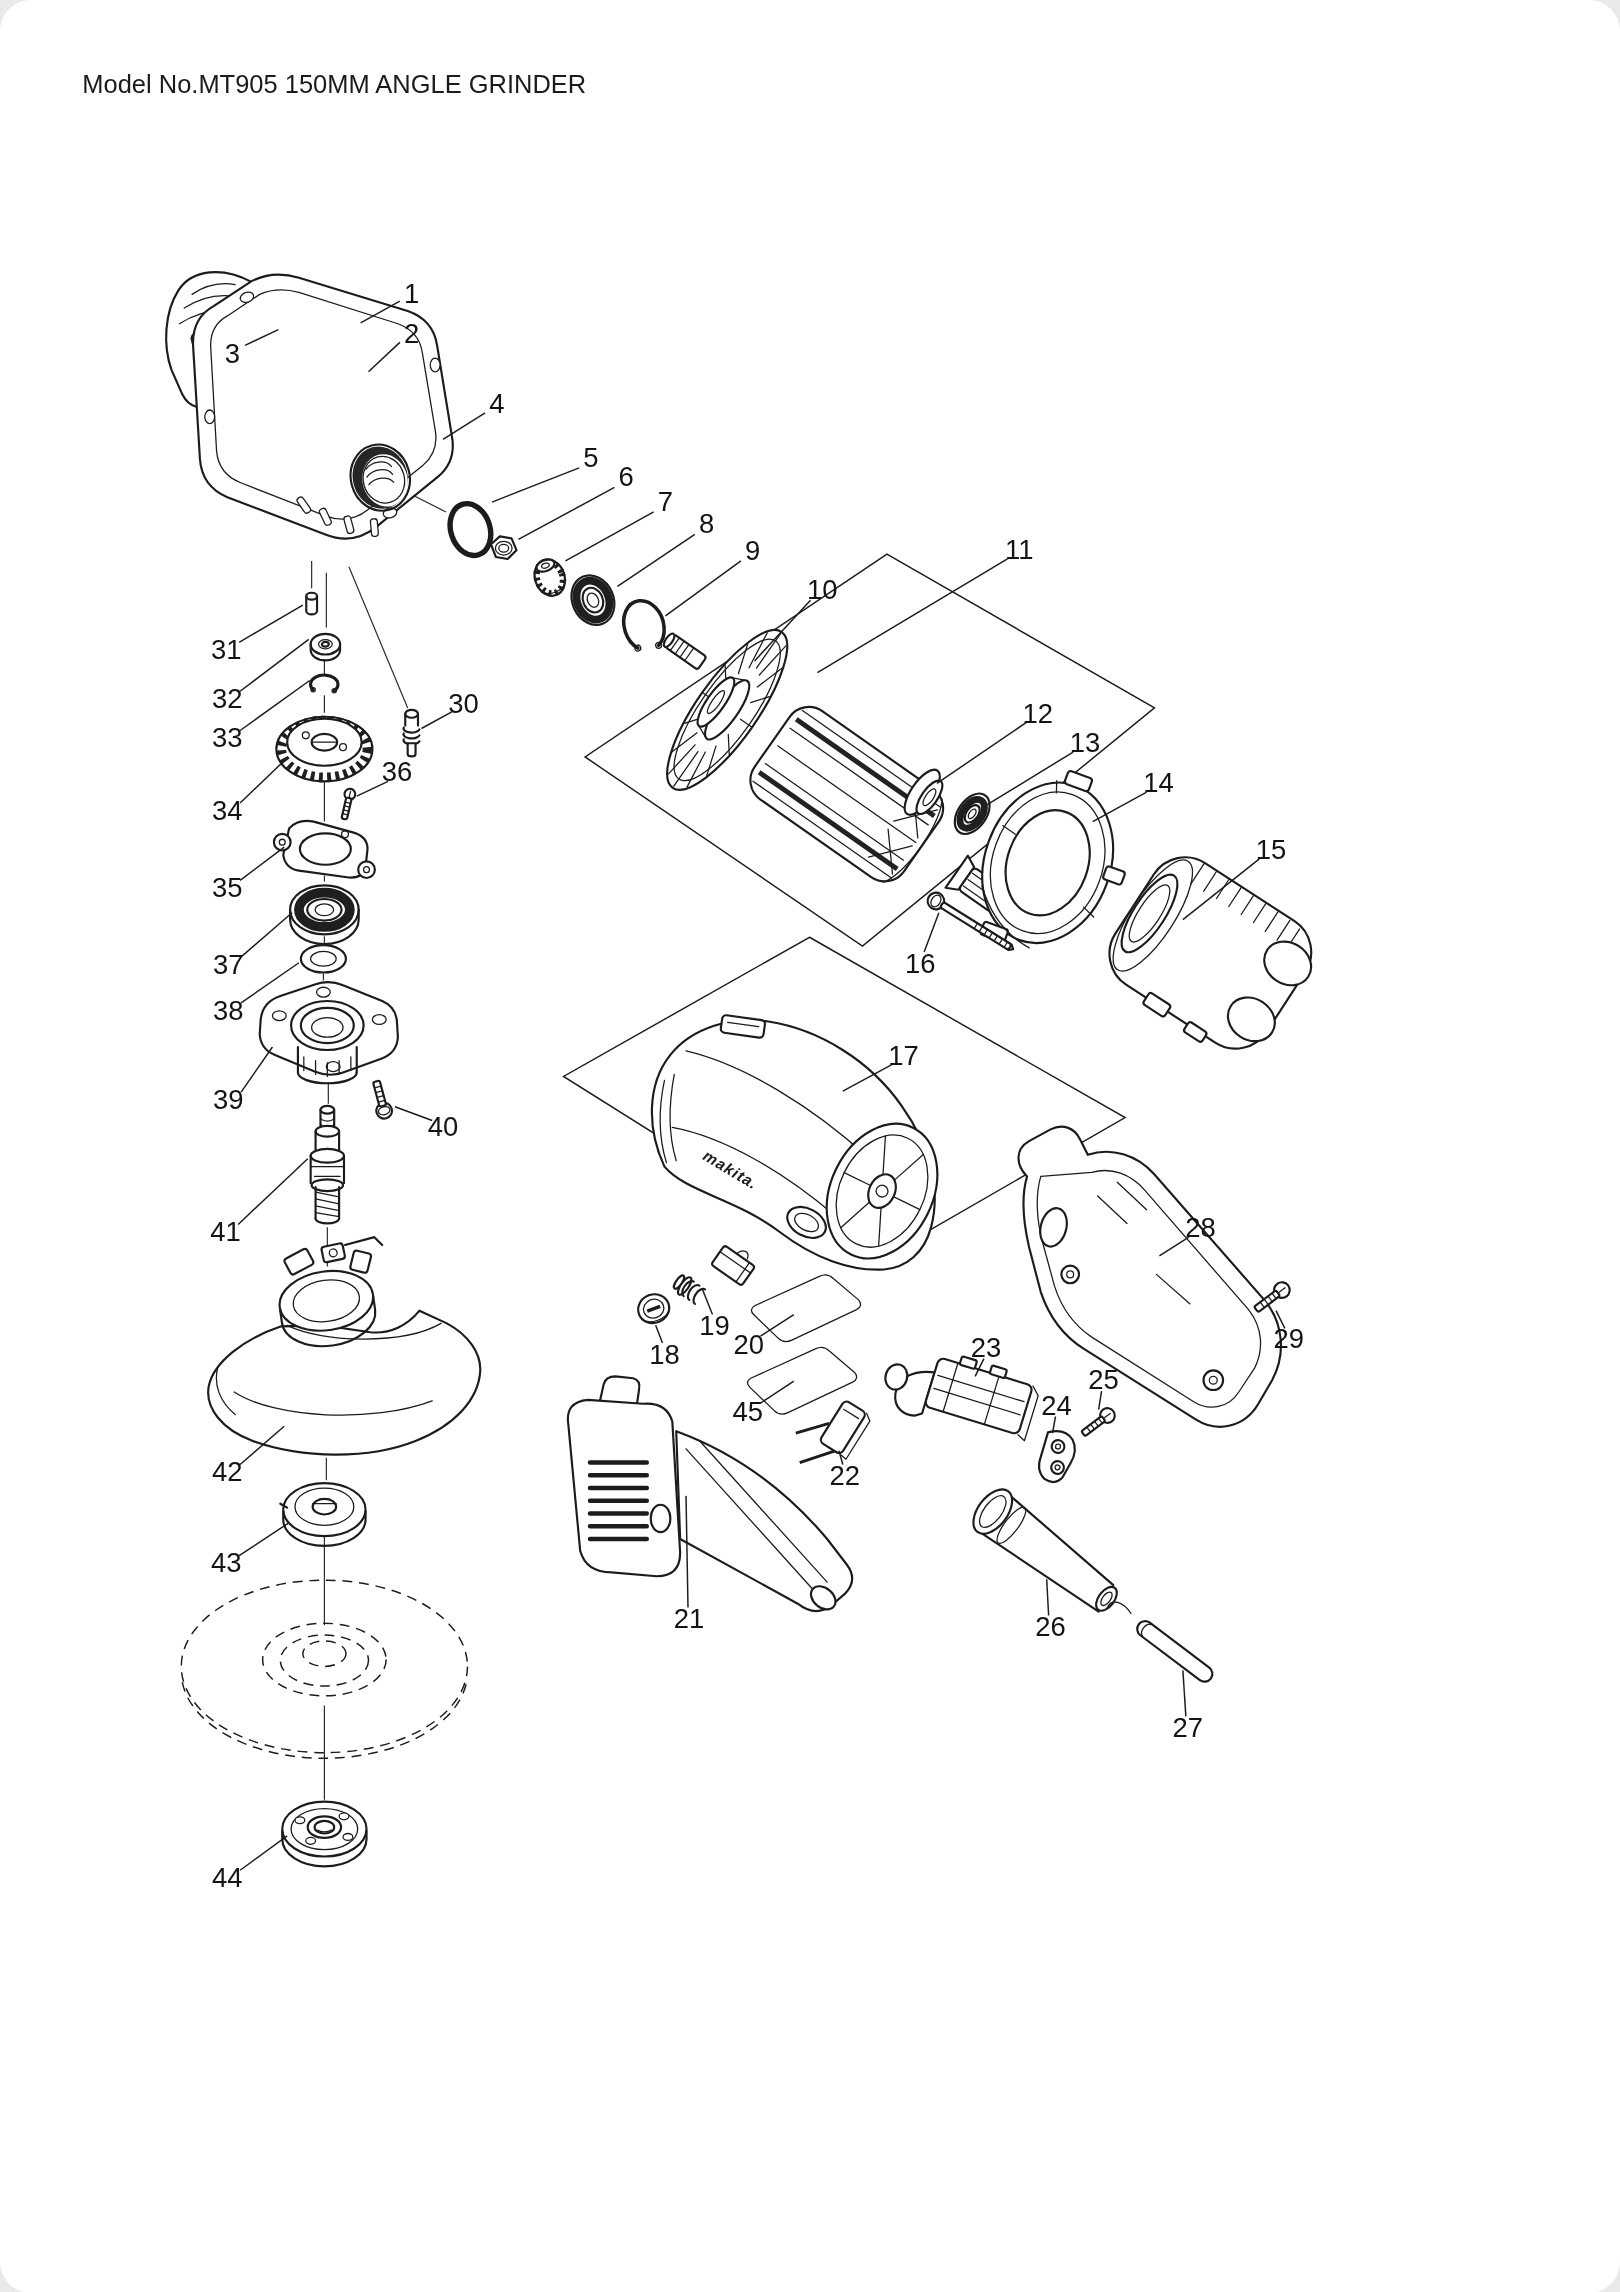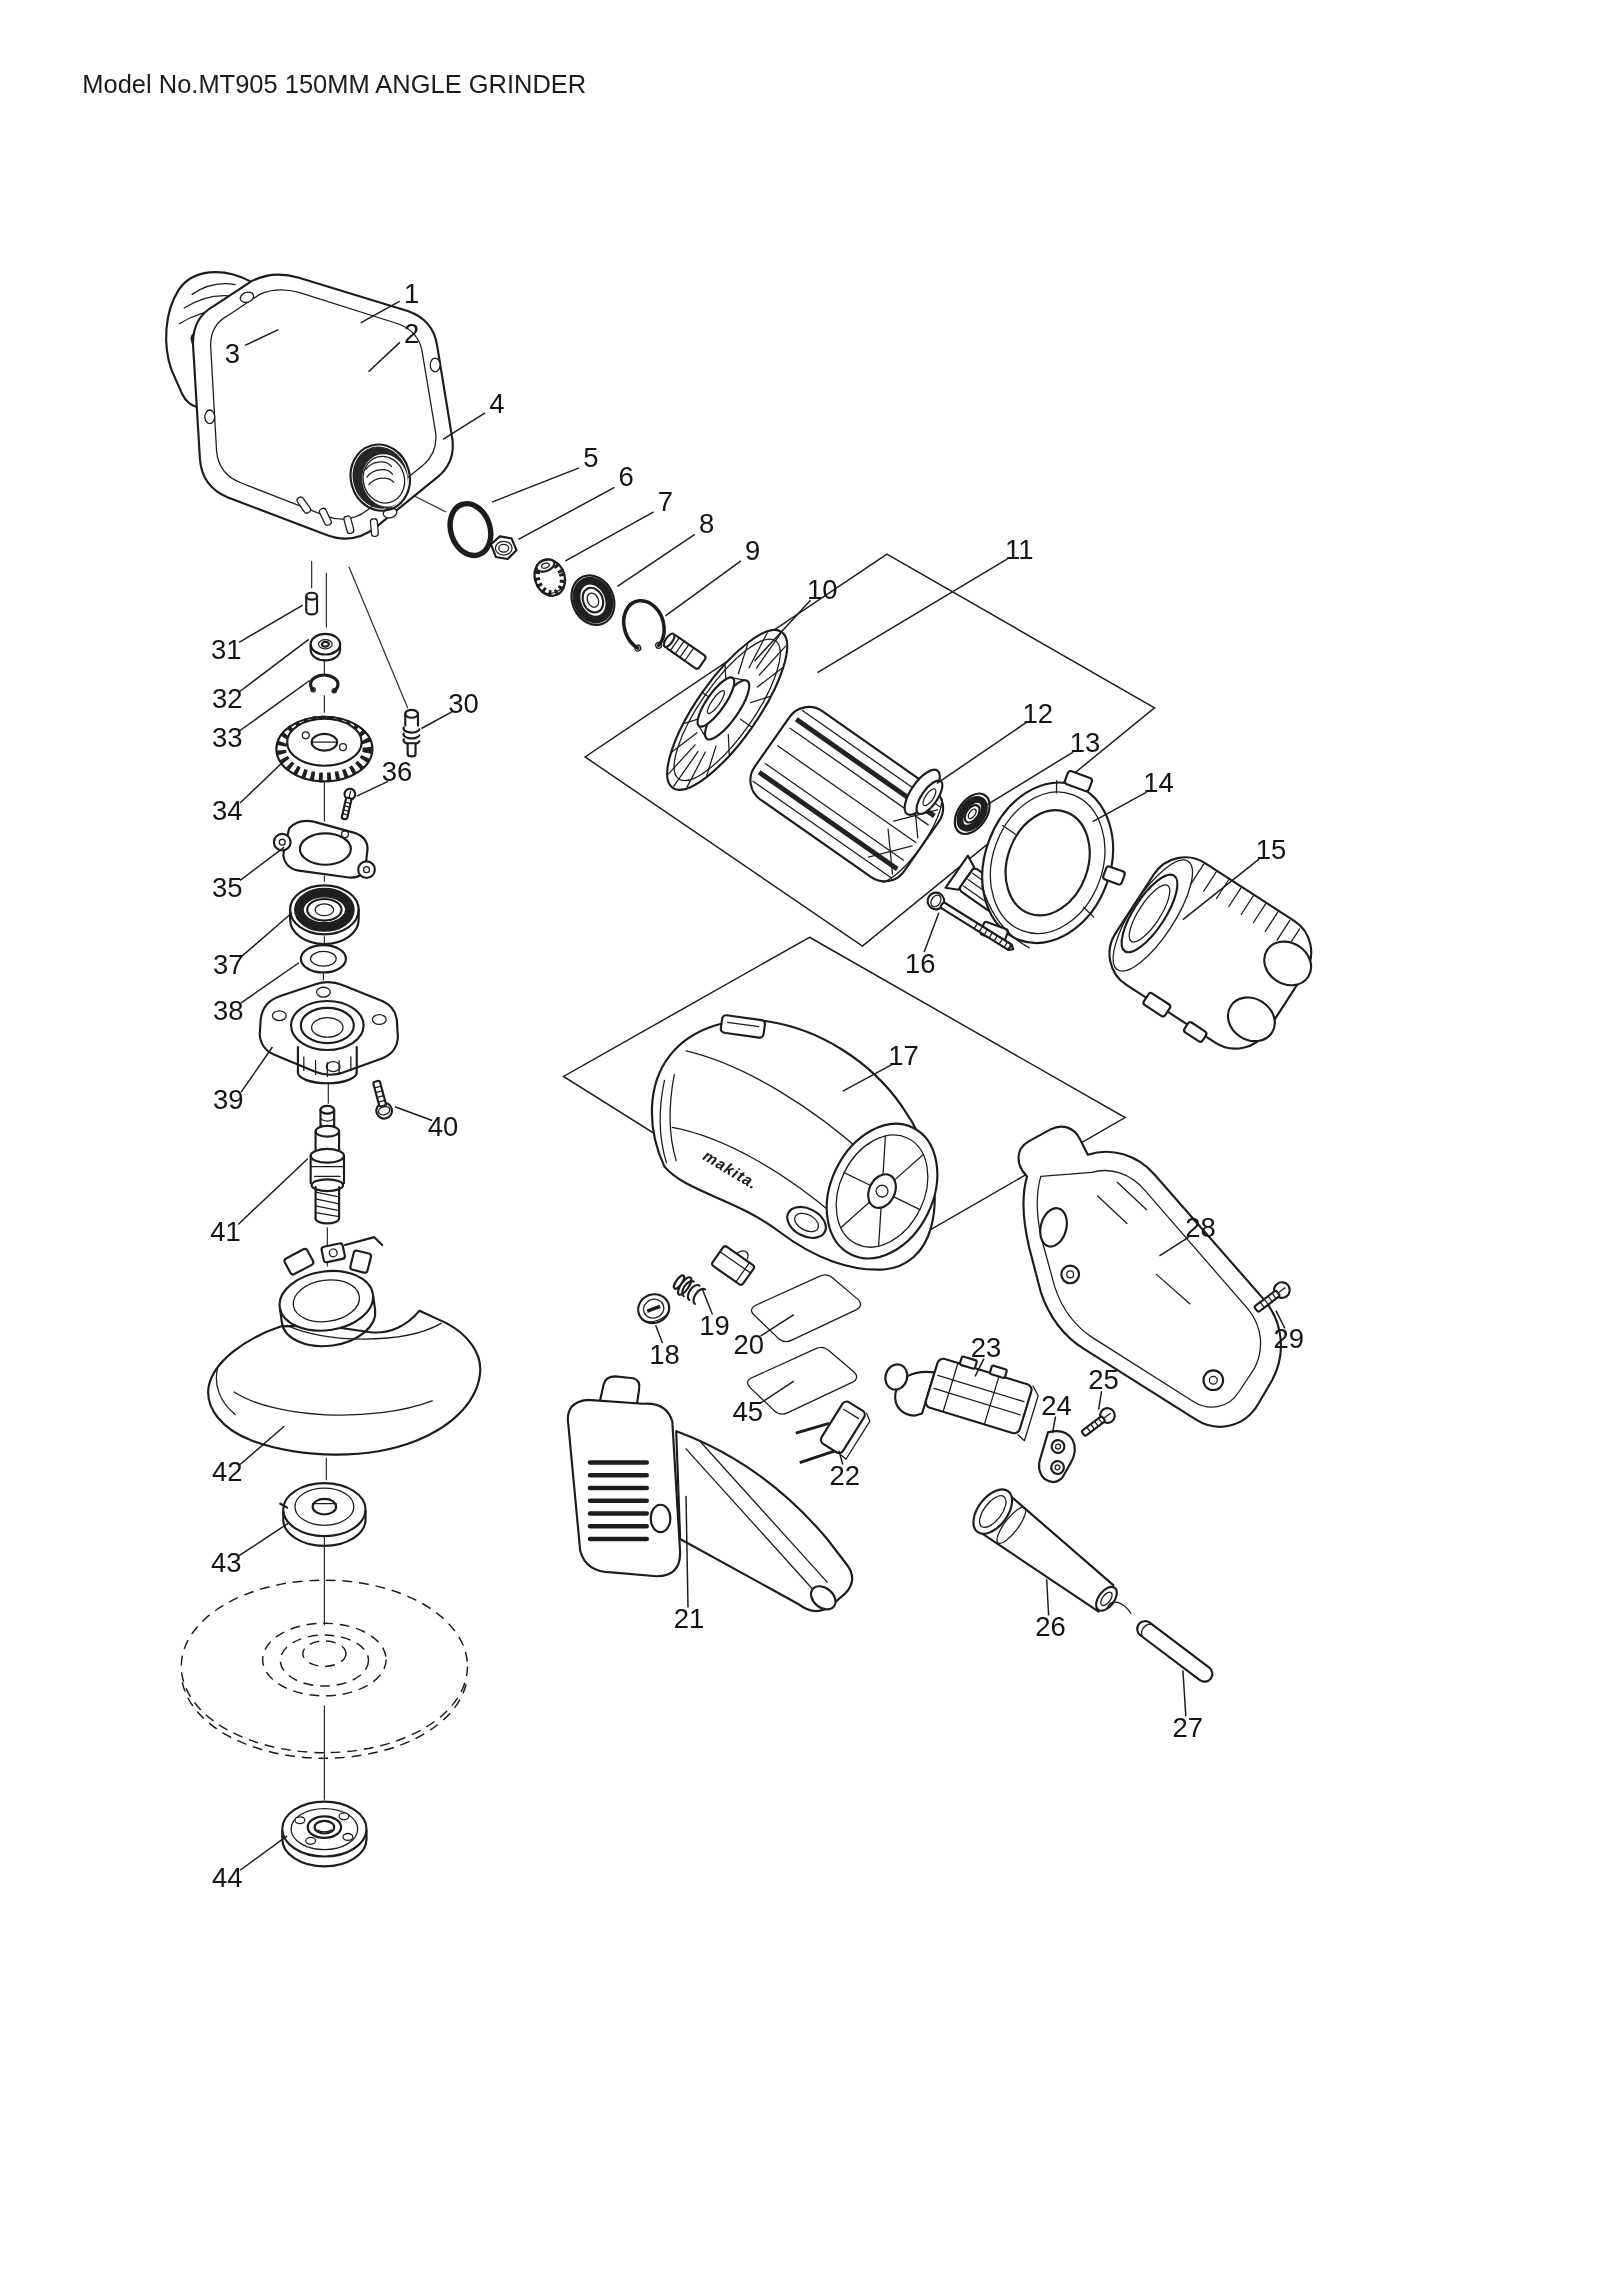--- a/index.html
+++ b/index.html
@@ -1,17 +1,17 @@
 <!DOCTYPE html>
 <html><head>
 <meta charset="utf-8">
 <style>
   html,body { margin:0; padding:0; background:#e9e9e9; }
   .stage { position:relative; width:1620px; height:2293px; background:#ffffff; margin:0 auto;
-           font-family:"Liberation Sans", sans-serif; }
+           font-family:"Liberation Sans", sans-serif;border-radius:31px; }
   svg { display:block; }
   
   .o  { fill:#ffffff; stroke:#1c1c1c; stroke-width:2.2; stroke-linejoin:round; stroke-linecap:round; }
   .l  { fill:none;    stroke:#1c1c1c; stroke-width:2.2; stroke-linejoin:round; stroke-linecap:round; }
   .t  { fill:none;    stroke:#1c1c1c; stroke-width:1.3; stroke-linejoin:round; stroke-linecap:round; }
   .ot { fill:#ffffff; stroke:#1c1c1c; stroke-width:1.3; stroke-linejoin:round; }
   .cl { fill:none;    stroke:#2a2a2a; stroke-width:1.2; }
   .brk{ fill:none;    stroke:#1c1c1c; stroke-width:1.5; }
   .dash { fill:none;  stroke:#1c1c1c; stroke-width:1.5; stroke-dasharray:10 7; }
   .ldr  { stroke:#1c1c1c; stroke-width:1.5; }

